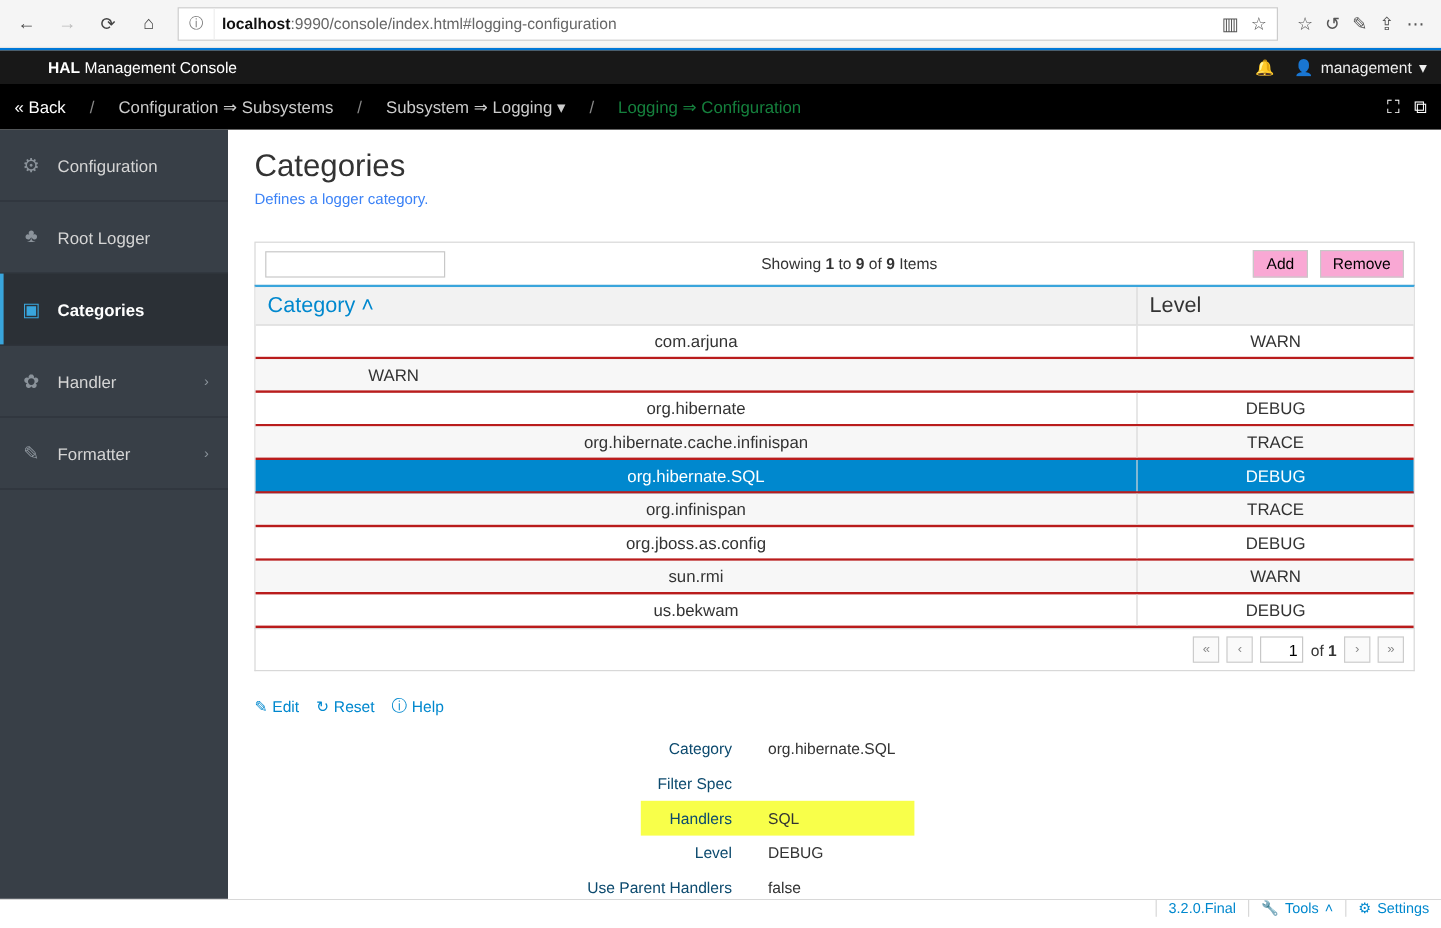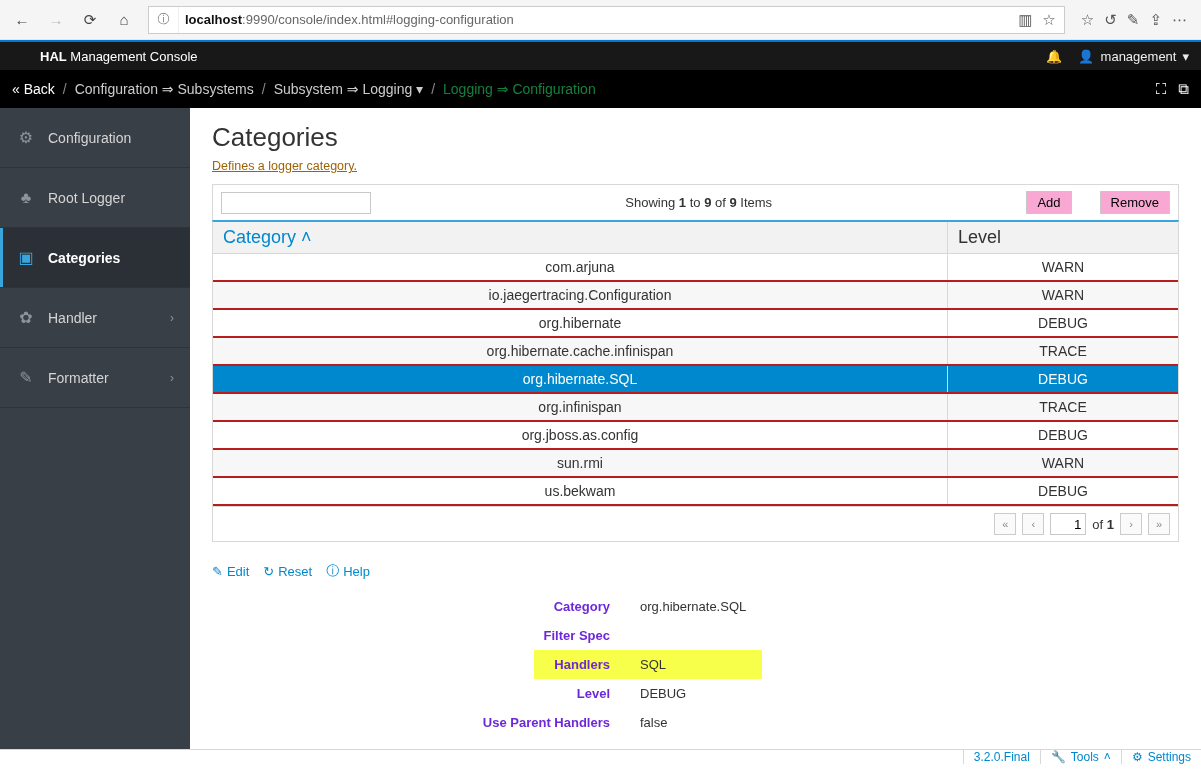--- a/index.html
+++ b/index.html
@@ -19,43 +19,43 @@
   .blue-strip { height:2px; background:#0078d7; }
 
   
   .top-bar { background:#181818; color:#fff; height:28px; display:flex; align-items:center; padding:0 12px; justify-content:space-between; font-size:13px; }
   .top-brand b { font-weight:700;padding-left:28px; }
   .top-right { display:flex; align-items:center; gap:16px; color:#eee; }
   .top-right .user { display:flex; align-items:center; gap:6px; }
 
   
   .crumb-bar { background:#000; color:#fff; height:38px; display:flex; align-items:center; padding:0 12px; justify-content:space-between; font-size:14px; }
-  .crumbs { display:flex; align-items:center; gap:8px; }
+  .crumbs { display:flex; align-items:center; gap:20px; }
   .crumbs .sep { color:#888; }
   .crumbs .dim { color:#ccc; }
   .crumbs .blue { color:#15803d; }
   .crumb-icons { display:flex; gap:12px; color:#fff; font-size:15px; }
 
   
   .layout { display:flex; height: calc(773px - 40px - 2px - 28px - 38px - 24px); }
   .sidebar { width:190px; background:#383F47; color:#d5d5d5; }
   .side-item { display:flex; align-items:center; gap:12px; height:60px; padding:0 16px; border-bottom:1px solid #2e333a; font-size:14px; cursor:pointer; position:relative; }
   .side-item .icon { width:20px; text-align:center; color:#8b939b; font-size:16px; }
   .side-item.active { background:#2b3036; }
   .side-item.active::before { content:""; position:absolute; left:0; top:0; bottom:0; width:3px; background:#39a5dc; }
   .side-item.active .icon { color:#39a5dc; }
   .side-item.active .lbl { color:#fff; font-weight:600; }
   .side-item .chev { margin-left:auto; color:#8b939b; font-size:12px; }
 
   
   .content { flex:1; padding:14px 22px; overflow:auto; }
   h1 { font-size:26px; font-weight:400; color:#333; margin-bottom:6px; }
-  .subtitle { font-size:12.5px; color:#a16207; margin-bottom:11px;text-decoration:underline; }
-
-  .toolbar { display:flex; align-items:center; border:1px solid #d8d8d8; padding:6px 8px; gap:28px; }
+  .subtitle { font-size:12.5px; color:#3b82f6; margin-bottom:28px; }
+
+  .toolbar { display:flex; align-items:center; border:1px solid #d8d8d8; padding:6px 8px; gap:10px; }
   .toolbar input { width:150px; height:22px; border:1px solid #c8c8c8; padding:0 4px; }
   .toolbar .count { flex:1; text-align:center; font-size:13px; color:#333; }
   .toolbar .btn { border:1px solid #c8c8c8; background:#f9a8d4; padding:3px 10px; font-size:13px; cursor:pointer; }
 
   .table { border:1px solid #d8d8d8; border-top:2px solid #39a5dc; margin-top:-1px; }
   .thead, .trow { display:flex; }
   .thead { background:#f2f2f2; border-bottom:1px solid #d8d8d8; font-size:18px; }
   .th, .td { padding:5px 10px; }
   .col-cat { flex:1; border-right:1px solid #d8d8d8; }
   .col-lvl { width:230px; }
@@ -67,21 +67,21 @@
 
   .tfoot { display:flex; justify-content:flex-end; align-items:center; gap:6px; padding:6px 8px; border:1px solid #d8d8d8; border-top:none; font-size:13px; }
   .pg-btn { width:22px; height:22px; border:1px solid #ccc; background:#fafafa; display:flex; align-items:center; justify-content:center; color:#888; font-size:11px; }
   .pg-input { width:36px; height:22px; border:1px solid #c8c8c8; text-align:right; padding:0 4px; }
 
   .actions { margin:20px 0 12px; font-size:13px; color:#0088ce; display:flex; gap:14px; }
   .actions span { display:flex; align-items:center; gap:4px; cursor:pointer; }
 
   .details { width:100%; }
   .drow { display:flex; padding:7px 0; font-size:13px; }
-  .dlabel { width:428px; text-align:right; padding-right:30px; font-weight:700; color:#6d28d9; }
+  .dlabel { width:428px; text-align:right; padding-right:30px; font-weight:400; color:#0c4a6e; }
   .dval { flex:1; color:#333; }
   .drow.hl { background:#f8ff4a; }
   .drow.hl .dlabel { width:428px; }
   .hl-wrap { display:flex; }
   .hl-wrap .pad-left { width:322px; }
 
   hr.sep { border:none; border-top:1px solid #e8e8e8; margin:24px 0 0; }
 
   
   .footer { position:fixed; bottom:0; left:0; right:0; height:24px; border-top:1px solid #d8d8d8; background:#fff; display:flex; justify-content:flex-end; align-items:flex-start; font-size:12px; }
@@ -180,21 +180,20 @@
       <div class="thead">
         <div class="th col-cat">Category  ˄</div>
         <div class="th col-lvl">Level</div>
       </div>
       <div id="tbody">
           <div class="trow">
             <div class="td col-cat">com.arjuna</div>
             <div class="td col-lvl">WARN</div>
           </div>
           <div class="trow">
-            <div class="td col-cat">io.jaegertracing.Configuration</div>
             <div class="td col-lvl">WARN</div>
           </div>
           <div class="trow">
             <div class="td col-cat">org.hibernate</div>
             <div class="td col-lvl">DEBUG</div>
           </div>
           <div class="trow">
             <div class="td col-cat">org.hibernate.cache.infinispan</div>
             <div class="td col-lvl">TRACE</div>
           </div>

